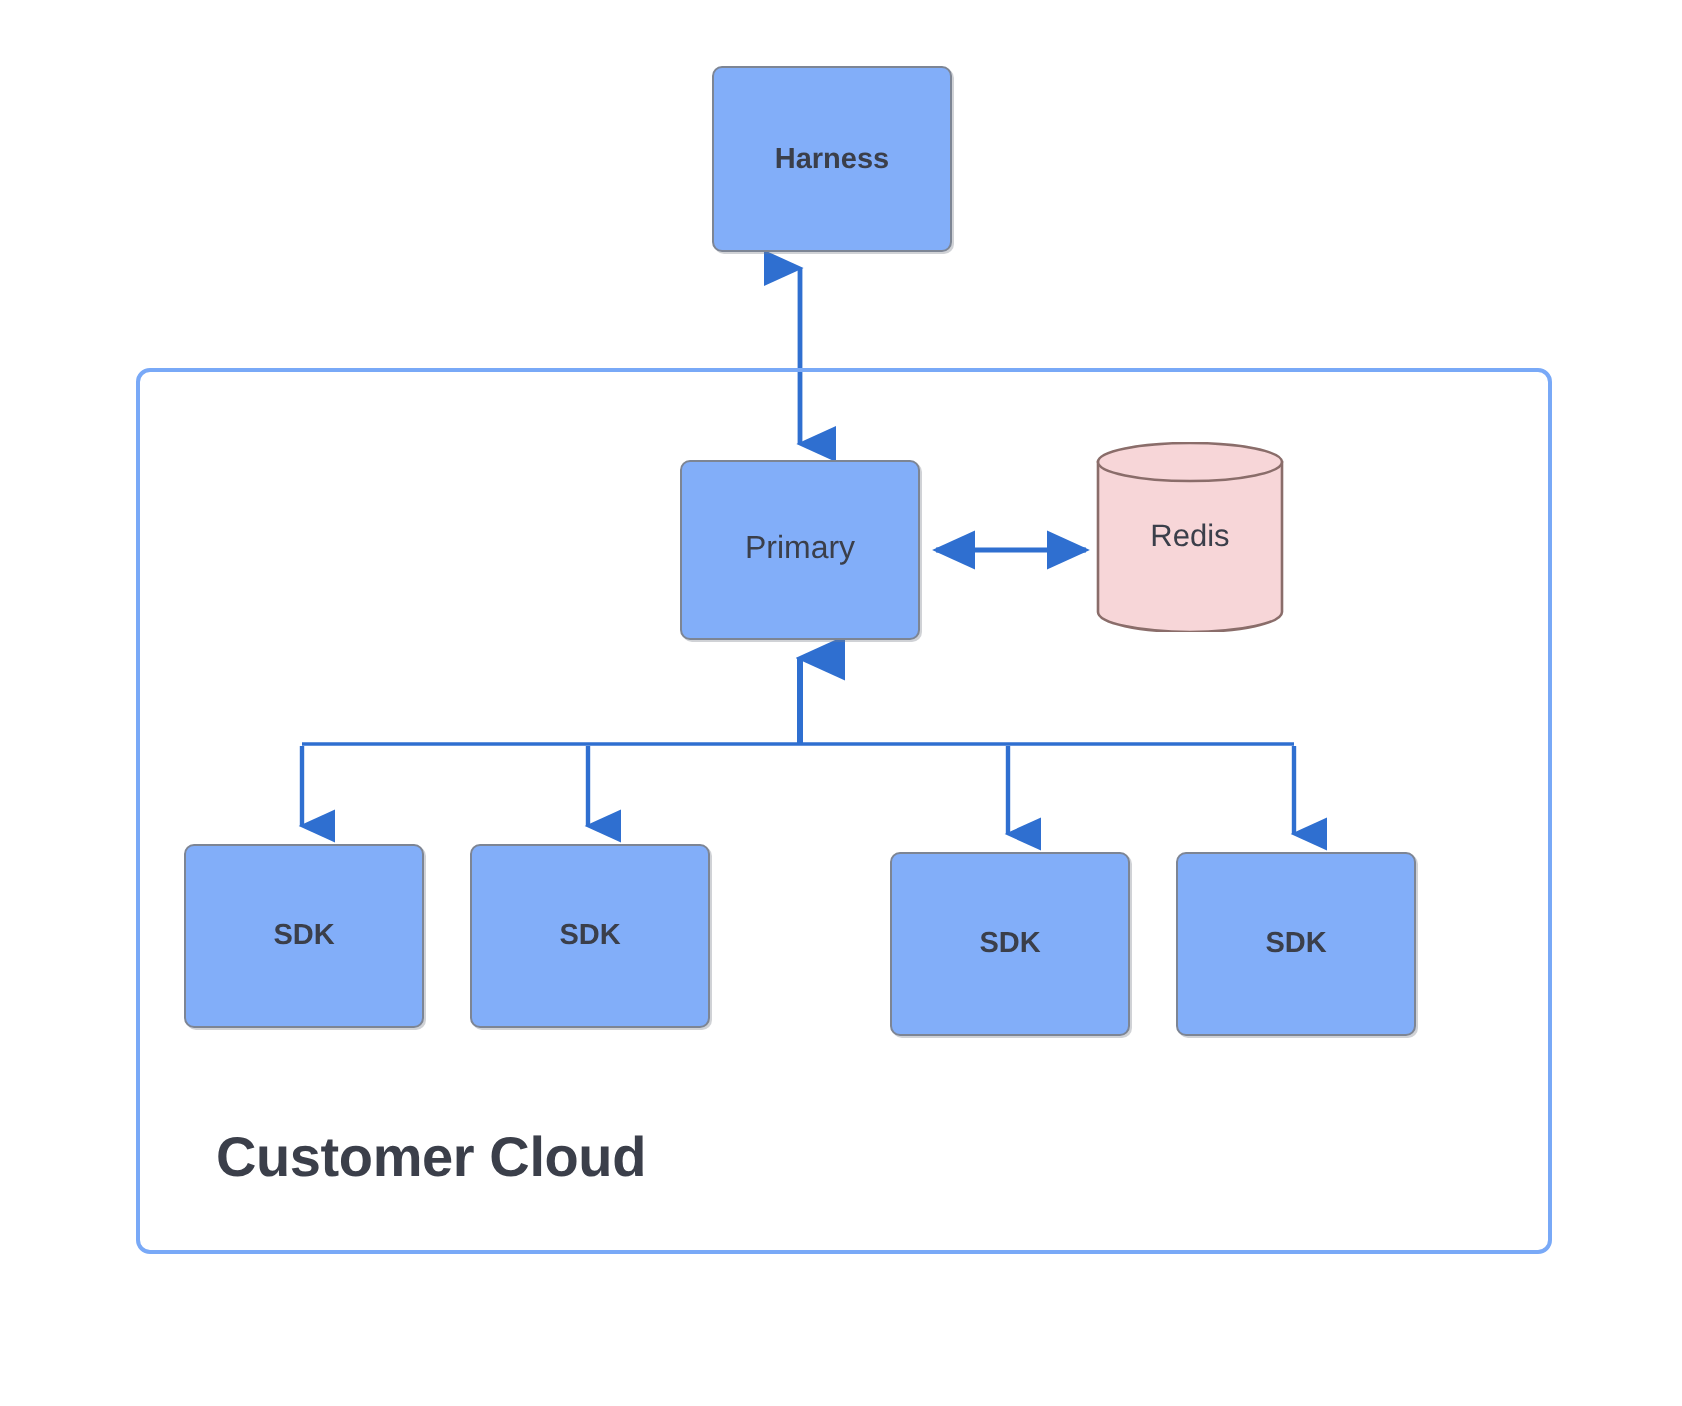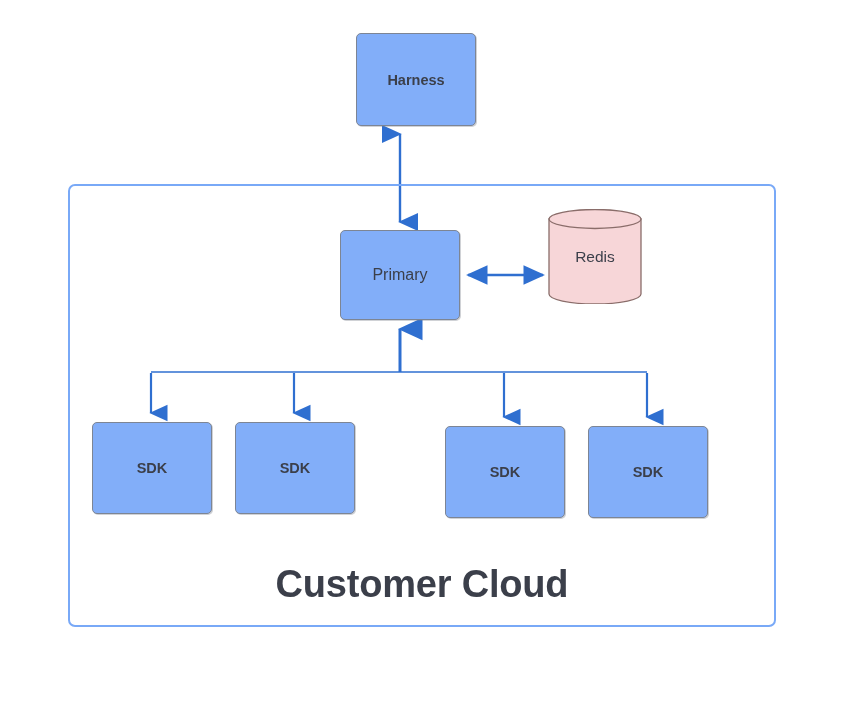--- a/index.html
+++ b/index.html
@@ -31,26 +31,26 @@
   
   .group-box {
     position: absolute;
     box-sizing: border-box;
     border: 2px solid #79a9f7;
     border-radius: 7px;
     background: transparent;
   }
   .group-title {
     position: absolute;
-    text-align: center;
     color: #3b3f4a;
-    font-size: 38px;
+    font-size: 28px;
     font-weight: bold;
     letter-spacing: -0.2px;
     white-space: nowrap;
+    padding-left: 40px;
   }
 
   
   .node-box {
     position: absolute;
     box-sizing: border-box;
     background: #82aef9;
     border: 1px solid #7d8594;
     border-radius: 5px;
     display: flex;
@@ -133,21 +133,21 @@
   <div class="group-title" style="left:68px; top:563px; width:708px;">Customer Cloud</div>
 
   <div class="node-box bold" style="left:340px; top:33px; width:120px; height:93px;margin-left:16px;">
     <span>Harness</span>
   </div>
 
   <div class="node-box plain" style="left:340px; top:230px; width:120px; height:90px;">
     <span>Primary</span>
   </div>
 
-  <div class="cylinder" style="left:548px; top:209px; width:94px; height:95px;">
+  <div class="cylinder" style="left:548px; top:221px; width:94px; height:95px;">
     <svg width="94" height="95" viewBox="0 0 94 95" xmlns="http://www.w3.org/2000/svg">
       <path d="M1,10 L1,85 A46,10 0 0,0 93,85 L93,10 Z" fill="#f7d6d8" stroke="#8a6d6a" stroke-width="1.3"></path>
       <ellipse cx="47" cy="10" rx="46" ry="9.5" fill="#f7d6d8" stroke="#8a6d6a" stroke-width="1.3"></ellipse>
     </svg>
     <div class="cyl-label" style="top:39px;">Redis</div>
   </div>
 
   <div class="node-box bold" style="left:92px; top:422px; width:120px; height:92px;">
     <span>SDK</span>
   </div>

